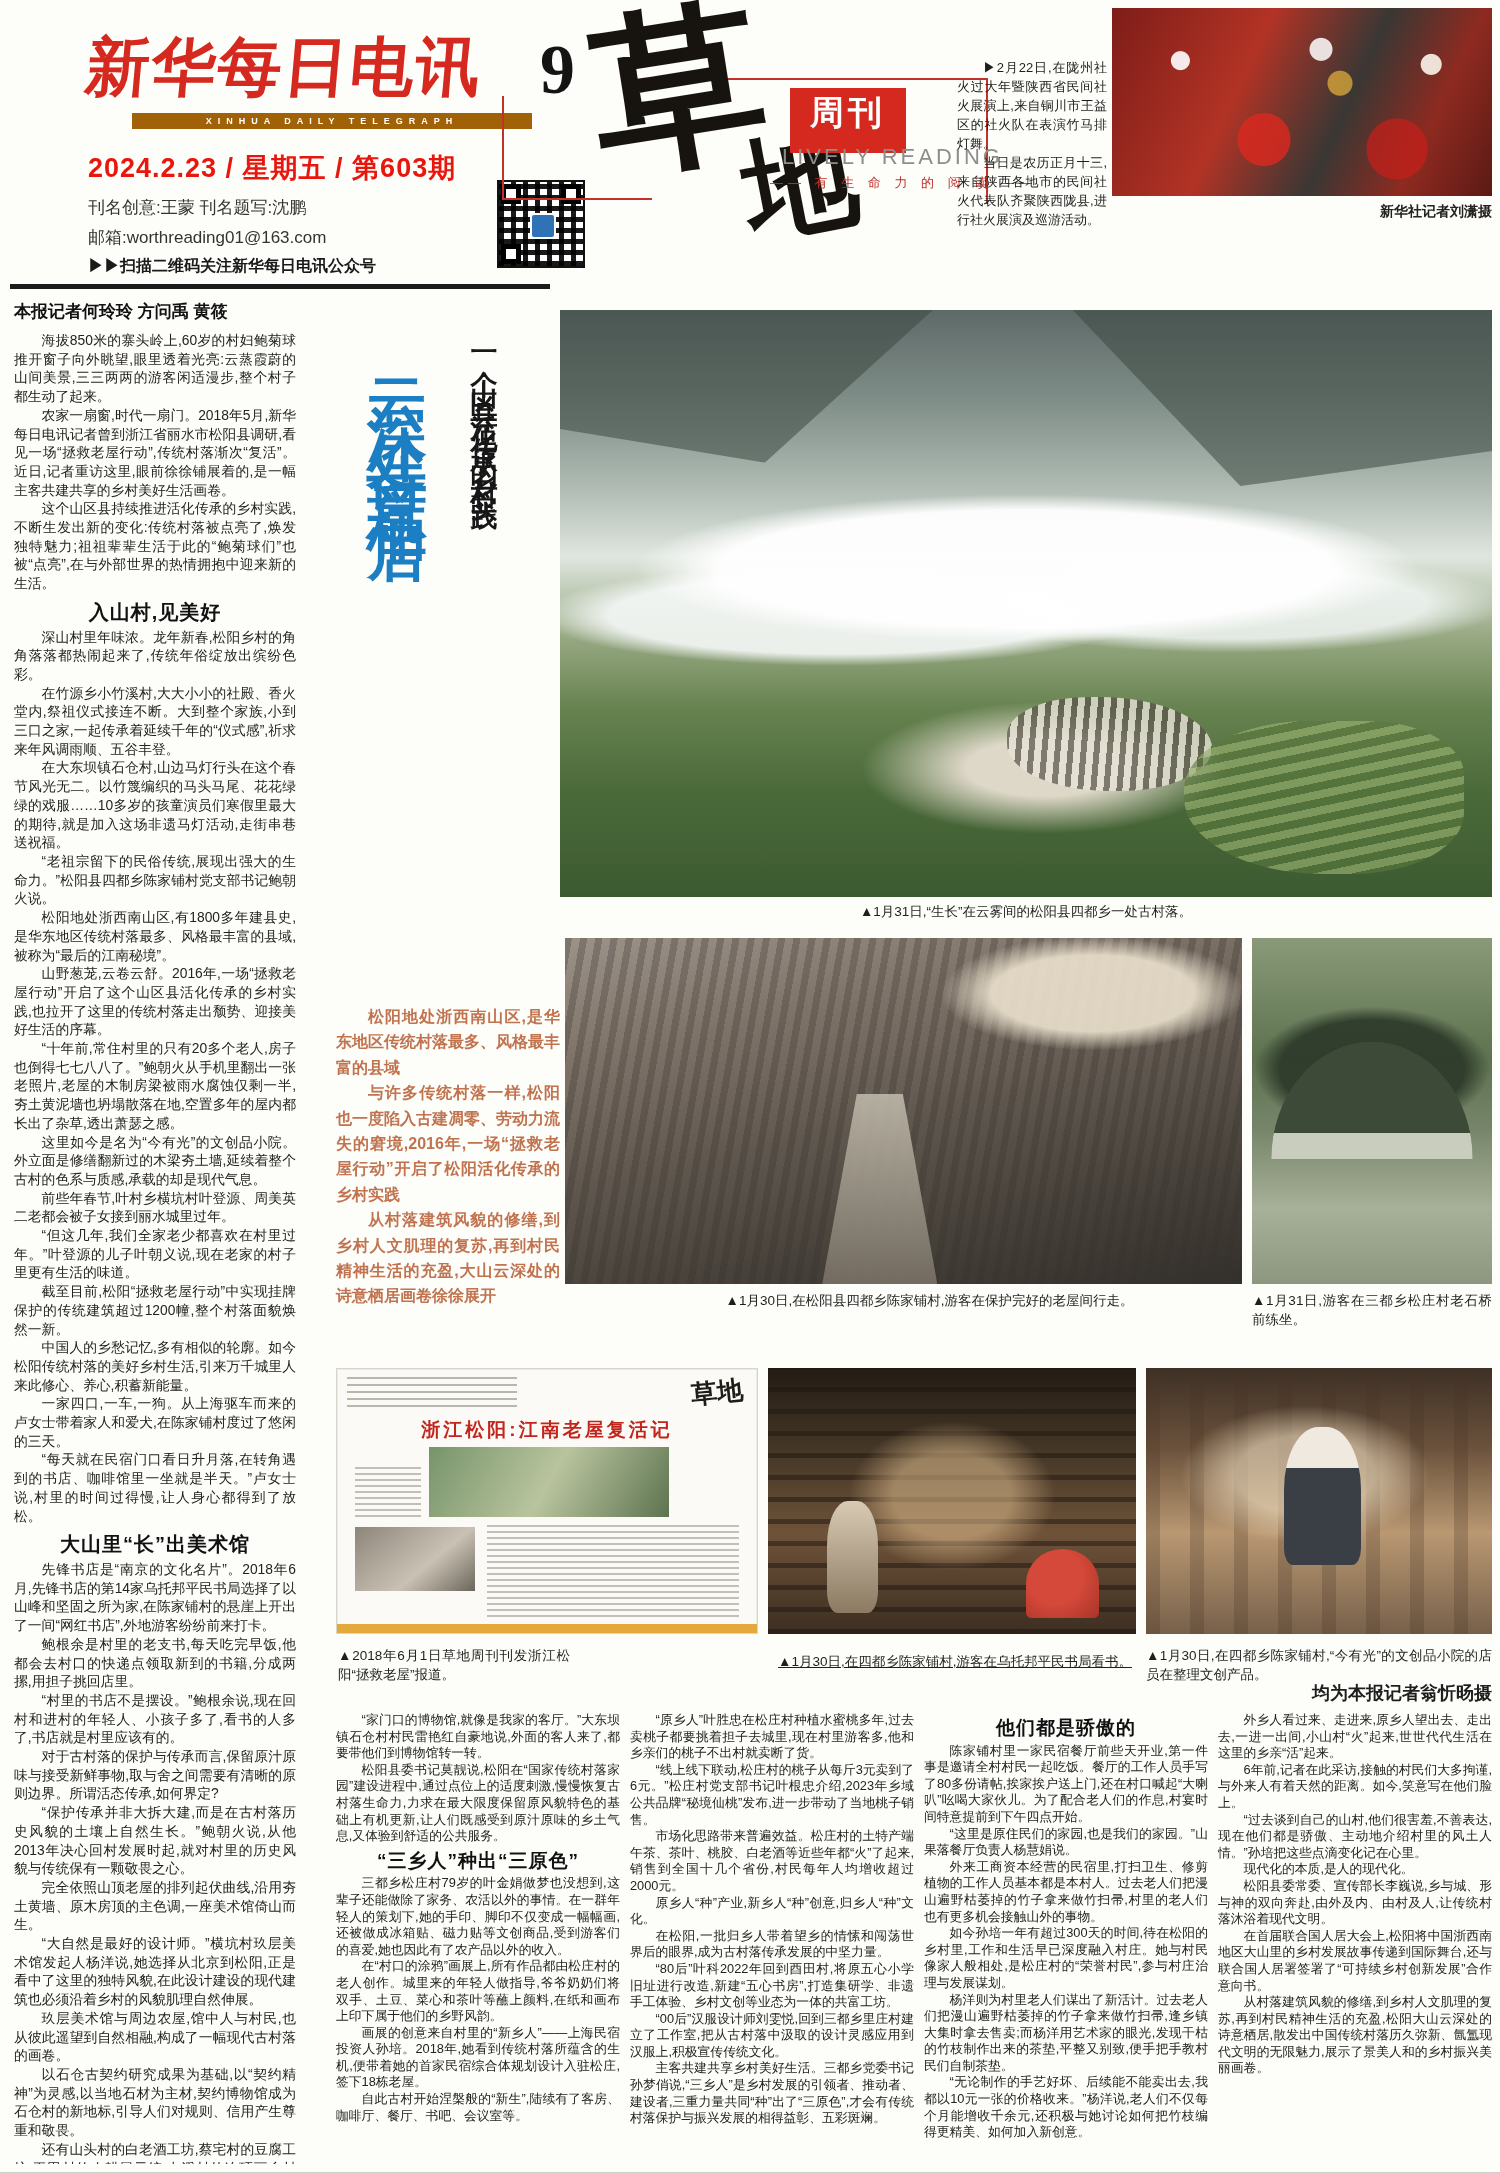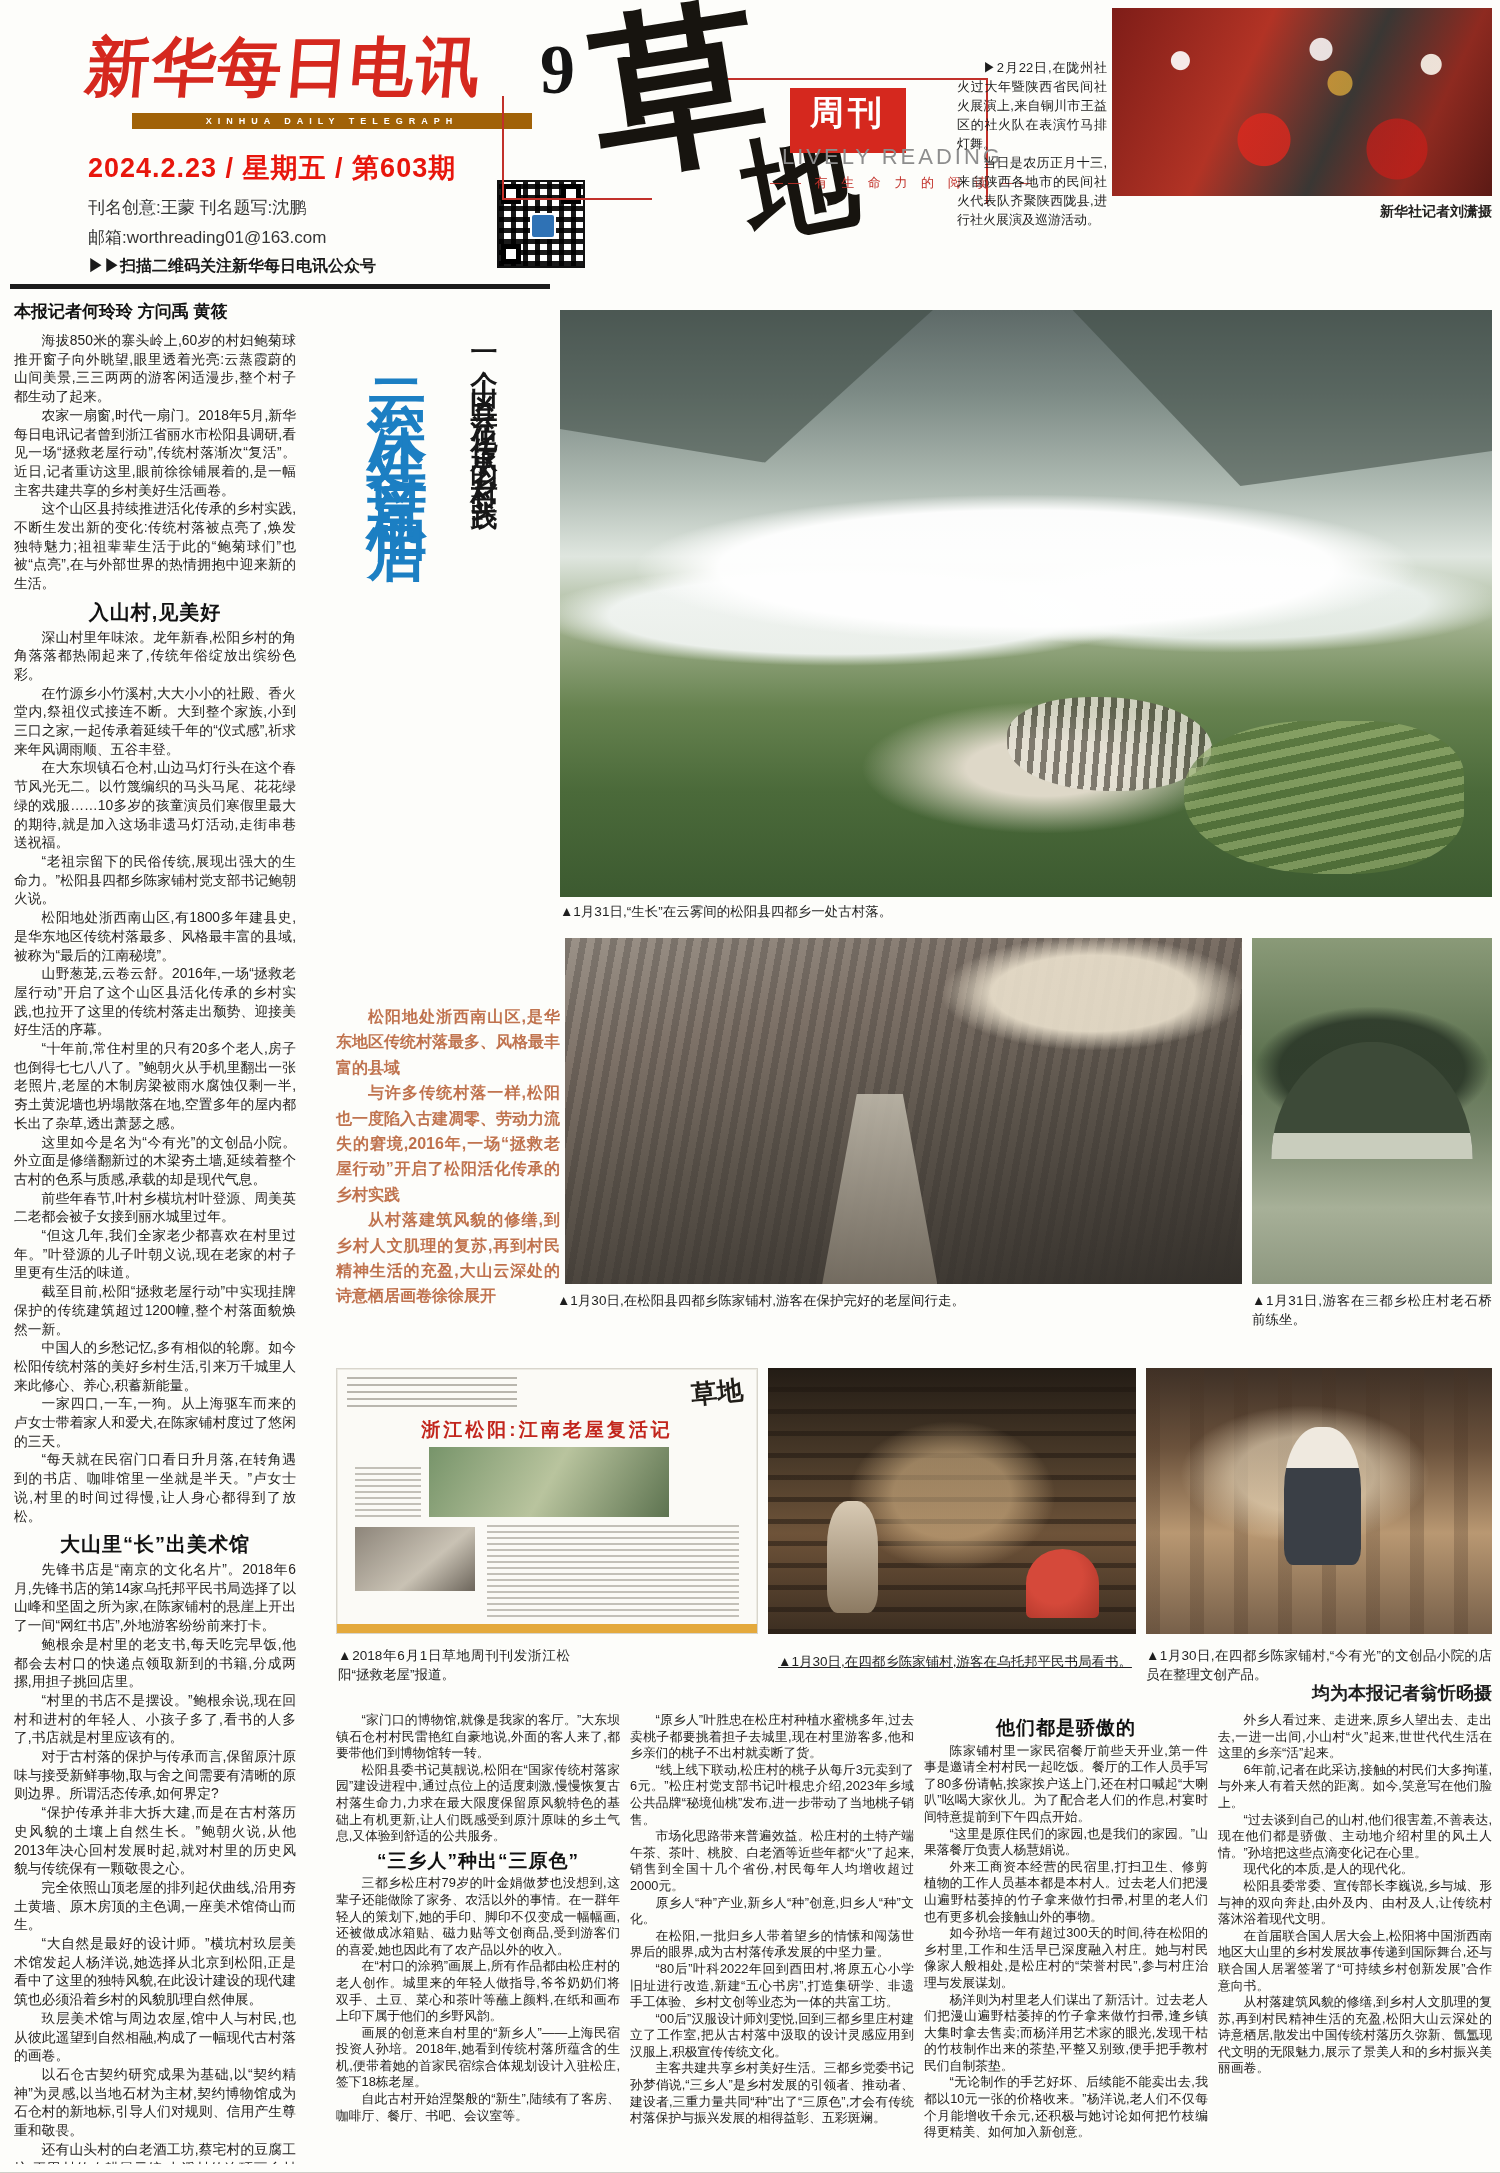--- a/index.html
+++ b/index.html
@@ -86,21 +86,21 @@
   .photo-main .m2 { right:0; top:0; width:45%; height:30%; clip-path:polygon(0 0,100% 0,100% 80%,40% 100%);}
   .photo-main .village { left:48%; top:66%; width:22%; height:16%;
      background:
        repeating-linear-gradient(95deg, rgba(90,85,75,.8) 0 6px, rgba(230,226,214,.9) 6px 13px);
      border-radius:40% 55% 45% 50%; opacity:.9;}
   .photo-main .fields { right:3%; bottom:4%; width:30%; height:26%;
      background:repeating-linear-gradient(168deg, rgba(150,175,110,.8) 0 8px, rgba(90,120,60,.7) 8px 16px);
      border-radius:45% 35% 40% 50%; opacity:.85;}
 
   .cap { font-size:13.5px; color:#1e1e1e; line-height:19px;}
-  .cap-main { left:560px; top:902px; width:932px; text-align:left;}
+  .cap-main { left:560px; top:902px; width:932px; text-align:center;}
 
   .highlight { left:336px; top:1004px; width:224px; font-size:16px; line-height:25.4px;
                color:#c0734e; font-weight:bold; text-align:justify;}
   .highlight p { text-indent:2em;}
 
   .photo-row2l { left:565px; top:938px; width:677px; height:346px;
      background:
        radial-gradient(ellipse 30% 22% at 78% 16%, rgba(235,225,205,.9) 0 50%, transparent 75%),
        repeating-linear-gradient(100deg, rgba(52,48,44,.28) 0 7px, rgba(0,0,0,0) 7px 15px),
        linear-gradient(168deg, #9b9288 0%, #7e7268 26%, #5f574e 52%, #49433c 74%, #332f2a 100%);}
@@ -108,21 +108,21 @@
      background:linear-gradient(180deg, rgba(190,184,170,.9), rgba(120,112,100,.9));
      clip-path:polygon(30% 0,70% 0,100% 100%,0 100%);}
   .photo-row2r { left:1252px; top:938px; width:240px; height:346px;
      background:
        radial-gradient(ellipse 70% 26% at 50% 38%, rgba(40,52,38,.85) 0 55%, transparent 70%),
        linear-gradient(180deg, #8a9a78 0%, #5d7250 35%, #76856a 55%, #a7b098 78%, #8d977f 100%);}
   .photo-row2r i { position:absolute; left:8%; top:30%; width:84%; height:34%;
      background:#3d4a38; clip-path:ellipse(50% 100% at 50% 100%);
      box-shadow:inset 0 -26px 0 #c9cdbd;}
 
-  .cap-row2l { left:557px; top:1291px; width:677px; text-align:left;}
+  .cap-row2l { left:591px; top:1291px; width:677px; text-align:center;}
   .cap-row2r { left:1252px; top:1291px; width:240px; text-align:justify;}
 
   .clipping { left:336px; top:1368px; width:422px; height:266px; background:#fbfaf6;
               border:1px solid #d8d5cc; box-shadow:0 0 0 1px #eceae2 inset;}
   .clip-bar { position:absolute; left:0; bottom:0; width:100%; height:9px; background:#e4a93c;}
   .clip-head { position:absolute; left:10px; top:8px; width:170px; height:30px;
      background:repeating-linear-gradient(0deg, #b9b6ae 0 2px, transparent 2px 7px);}
   .clip-logo { position:absolute; right:14px; top:6px; font-family:"Liberation Serif",serif;
      font-weight:bold; font-size:26px; color:#201d18; transform:rotate(-6deg);}
   .clip-title { position:absolute; left:0; top:48px; width:100%; text-align:center;

